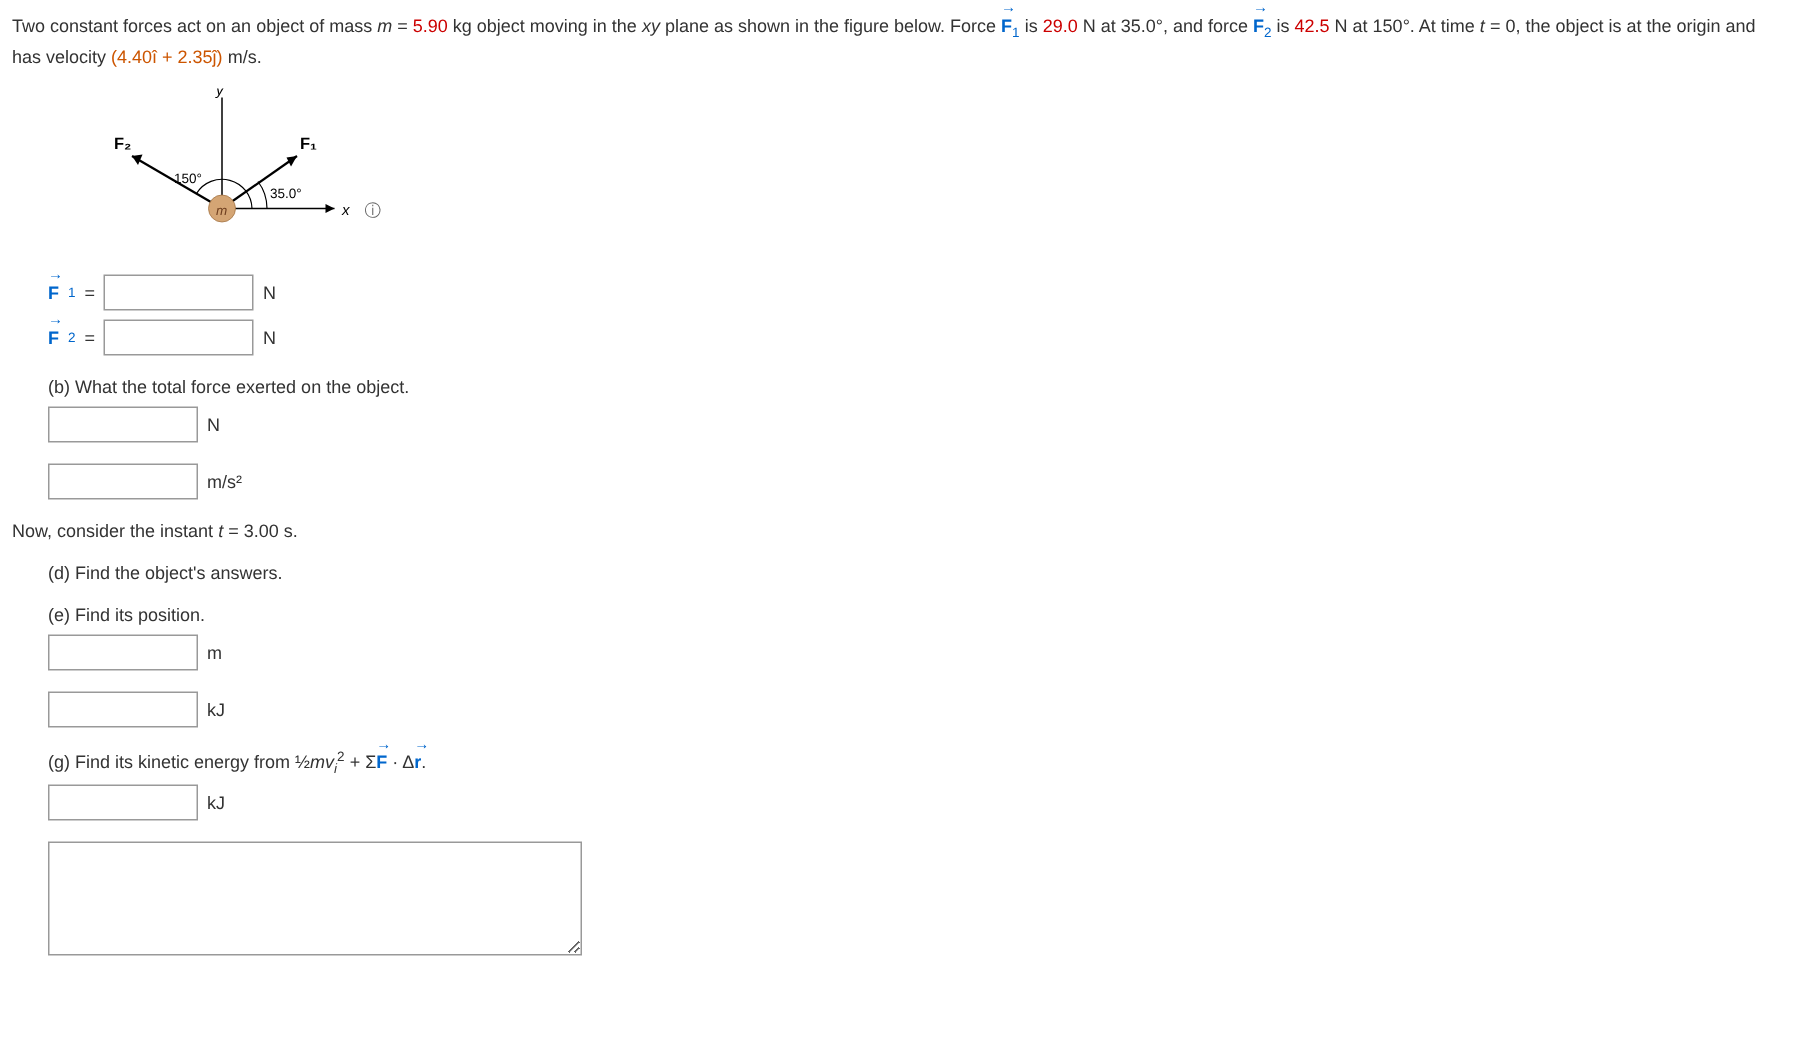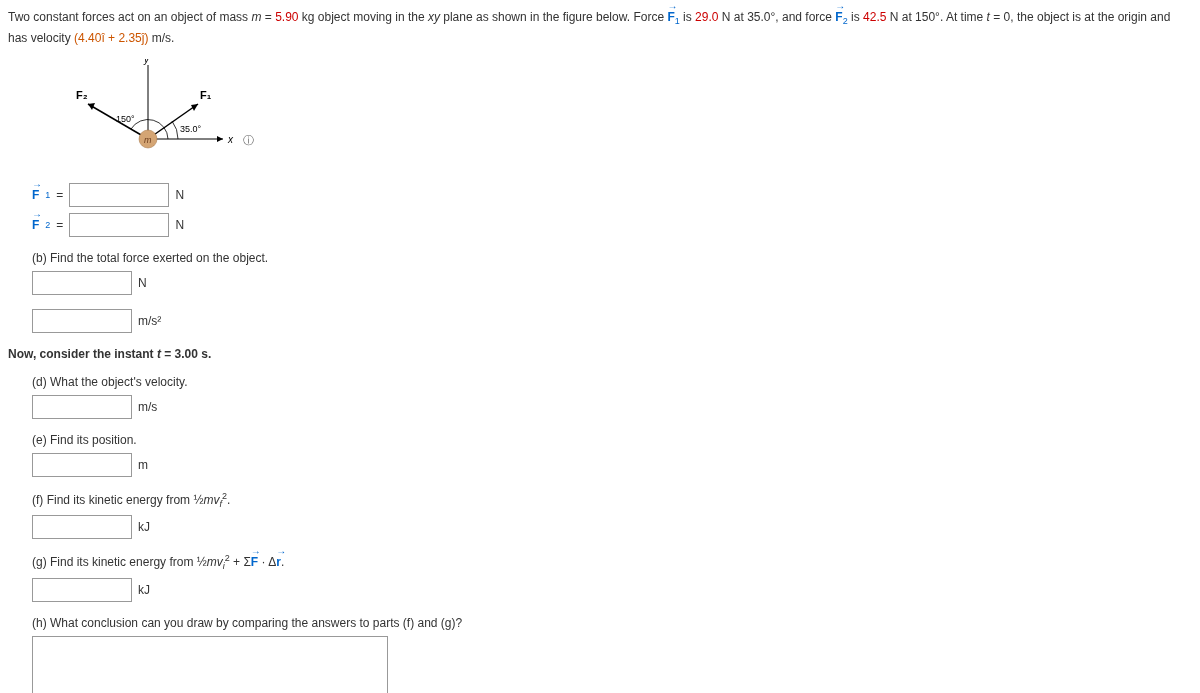--- a/index.html
+++ b/index.html
@@ -58,21 +58,20 @@
     textarea {
       border: 1px solid #999;
       width: 350px;
       height: 70px;
       resize: both;
       font-family: Arial, sans-serif;
       font-size: 12px;
     }
     .now-text {
       margin: 14px 0 0 0;
-      font-weight: bold;
     }
   </style>
 </head>
 <body>
 
 <div class="problem-text">
   <span>Two constant forces act on an object of mass </span><span class="italic">m</span><span> = </span><span class="red">5.90</span><span> kg object moving in the </span><span class="italic">xy</span><span> plane as shown in the figure below. Force </span><span class="bold blue vec-arrow">F</span><sub class="blue">1</sub><span> is </span><span class="red">29.0</span><span> N at 35.0°, and force </span><span class="bold blue vec-arrow">F</span><sub class="blue">2</sub><span> is </span><span class="red">42.5</span><span> N at 150°. At time </span><span class="italic">t</span><span> = 0, the object is at the origin and has velocity </span><span class="orange">(4.40î + 2.35ĵ)</span><span> m/s.</span>
 </div>
 
 <svg class="diagram" width="220" height="110" viewBox="0 0 220 110">
@@ -107,72 +106,64 @@
   <div class="answer-row">
     <span class="bold blue vec-arrow">F</span>
       <sub class="blue">2</sub>
     <span>=</span>
     <input type="text" style="">
     <span>N</span>
   </div>
 </div>
 
 <div class="part">
-  <div class="sub-label">(b) Find the total force exerted on the object.</div>
+  <div class="sub-label">(b) What the total force exerted on the object.</div>
   <div class="answer-row">
     <input type="text" style="">
     <span>N</span>
   </div>
 </div>
 
 <div class="part">
   <div class="answer-row">
     <input type="text" style="">
     <span>m/s²</span>
   </div>
 </div>
 
 <div class="now-text">
   <span>Now, consider the instant </span><span class="italic">t</span><span> = 3.00 s.</span>
 </div>
 
 <div class="part">
-  <div class="sub-label">(d) What the object's velocity.</div>
-  <div class="answer-row">
-    <input type="text" style="">
-    <span>m/s</span>
-  </div>
+  <div class="sub-label">(d) Find the object's answers.</div>
 </div>
 
 <div class="part">
   <div class="sub-label">(e) Find its position.</div>
   <div class="answer-row">
     <input type="text" style="">
     <span>m</span>
   </div>
 </div>
 
 <div class="part">
-  <div class="sub-label">
-    <span>(f) Find its kinetic energy from ½</span><span class="italic">mv<sub>f</sub></span><sup>2</sup><span>.</span>
-  </div>
   <div class="answer-row">
     <input type="text" style="">
     <span>kJ</span>
   </div>
 </div>
 
 <div class="part">
   <div class="sub-label">
     <span>(g) Find its kinetic energy from ½</span><span class="italic">mv<sub>i</sub></span><sup>2</sup><span> + Σ</span><span class="bold blue vec-arrow">F</span><span> · Δ</span><span class="bold blue vec-arrow">r</span><span>.</span>
   </div>
   <div class="answer-row">
     <input type="text" style="">
     <span>kJ</span>
   </div>
 </div>
 
 <div class="part">
-  <div class="sub-label">(h) What conclusion can you draw by comparing the answers to parts (f) and (g)?</div>
   <div class="answer-row">
     <textarea style=""></textarea>
   </div>
 </div>
 
 </body></html>

